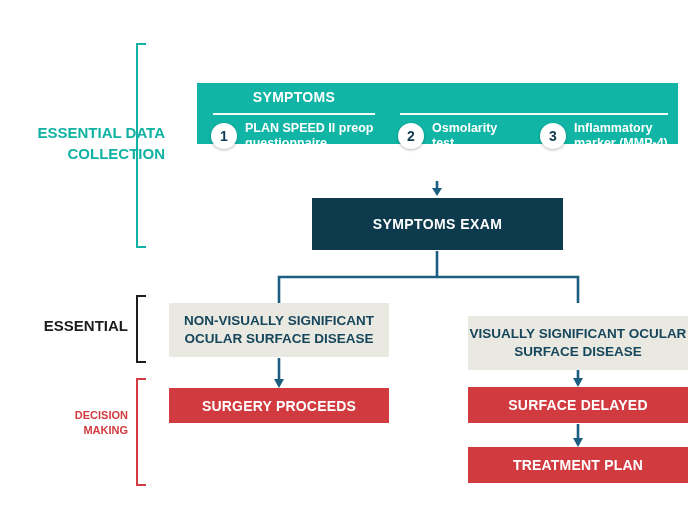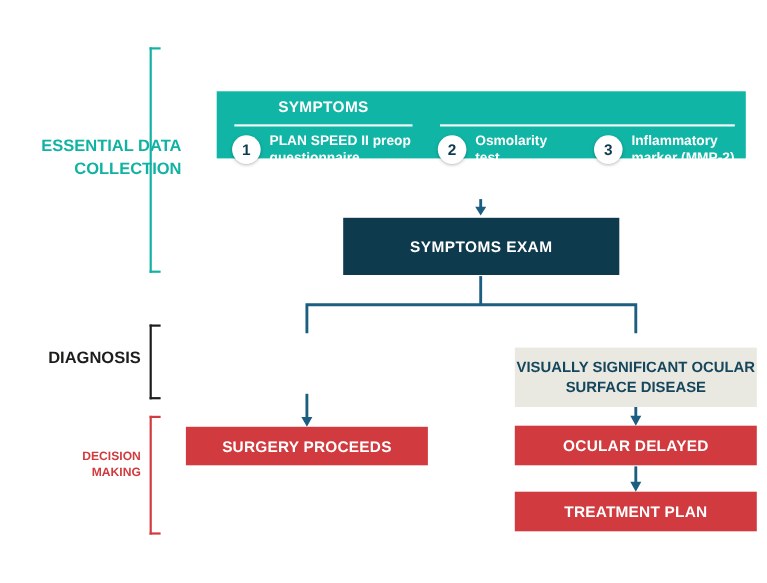--- a/index.html
+++ b/index.html
@@ -79,21 +79,21 @@
       <polygon points="432,188 442,188 437,196"></polygon>
       <polygon points="274,379 284,379 279,388"></polygon>
       <polygon points="573,378 583,378 578,387"></polygon>
       <polygon points="573,438 583,438 578,447"></polygon>
     </g>
   </svg>
 
   <div class="abs side-label essential">ESSENTIAL DATA COLLECTION</div>
   <div class="abs bracket essential"></div>
 
-  <div class="abs side-label diagnosis">DIAGNOSIS</div>
+  <div class="abs side-label diagnosis">ESSENTIAL</div>
   <div class="abs bracket diagnosis"></div>
 
   <div class="abs side-label decision">DECISION MAKING</div>
   <div class="abs bracket decision"></div>
 
 
   <div class="abs teal-panel">
     <div class="col-header symptoms">SYMPTOMS</div>
     <div class="underline symptoms"></div>
     <div class="underline signs"></div>
@@ -101,25 +101,26 @@
     <div class="item i1">
       <div class="badge">1</div>
       <div class="item-text">PLAN SPEED II preop questionnaire</div>
     </div>
     <div class="item i2">
       <div class="badge">2</div>
       <div class="item-text">Osmolarity test</div>
     </div>
     <div class="item i3">
       <div class="badge">3</div>
-      <div class="item-text">Inflammatory marker (MMP-2)</div>
+      <div class="item-text">Inflammatory marker (MMP-4)</div>
     </div>
   </div>
 
   <div class="abs box clinical">SYMPTOMS EXAM</div>
 
+  <div class="abs box gray left">NON-VISUALLY SIGNIFICANT OCULAR SURFACE DISEASE</div>
   <div class="abs box gray right">VISUALLY SIGNIFICANT OCULAR SURFACE DISEASE</div>
 
   <div class="abs box red proceeds">SURGERY PROCEEDS</div>
-  <div class="abs box red delayed">OCULAR DELAYED</div>
+  <div class="abs box red delayed">SURFACE DELAYED</div>
   <div class="abs box red treatment">TREATMENT PLAN</div>
 
 </div>
 
 </body></html>

